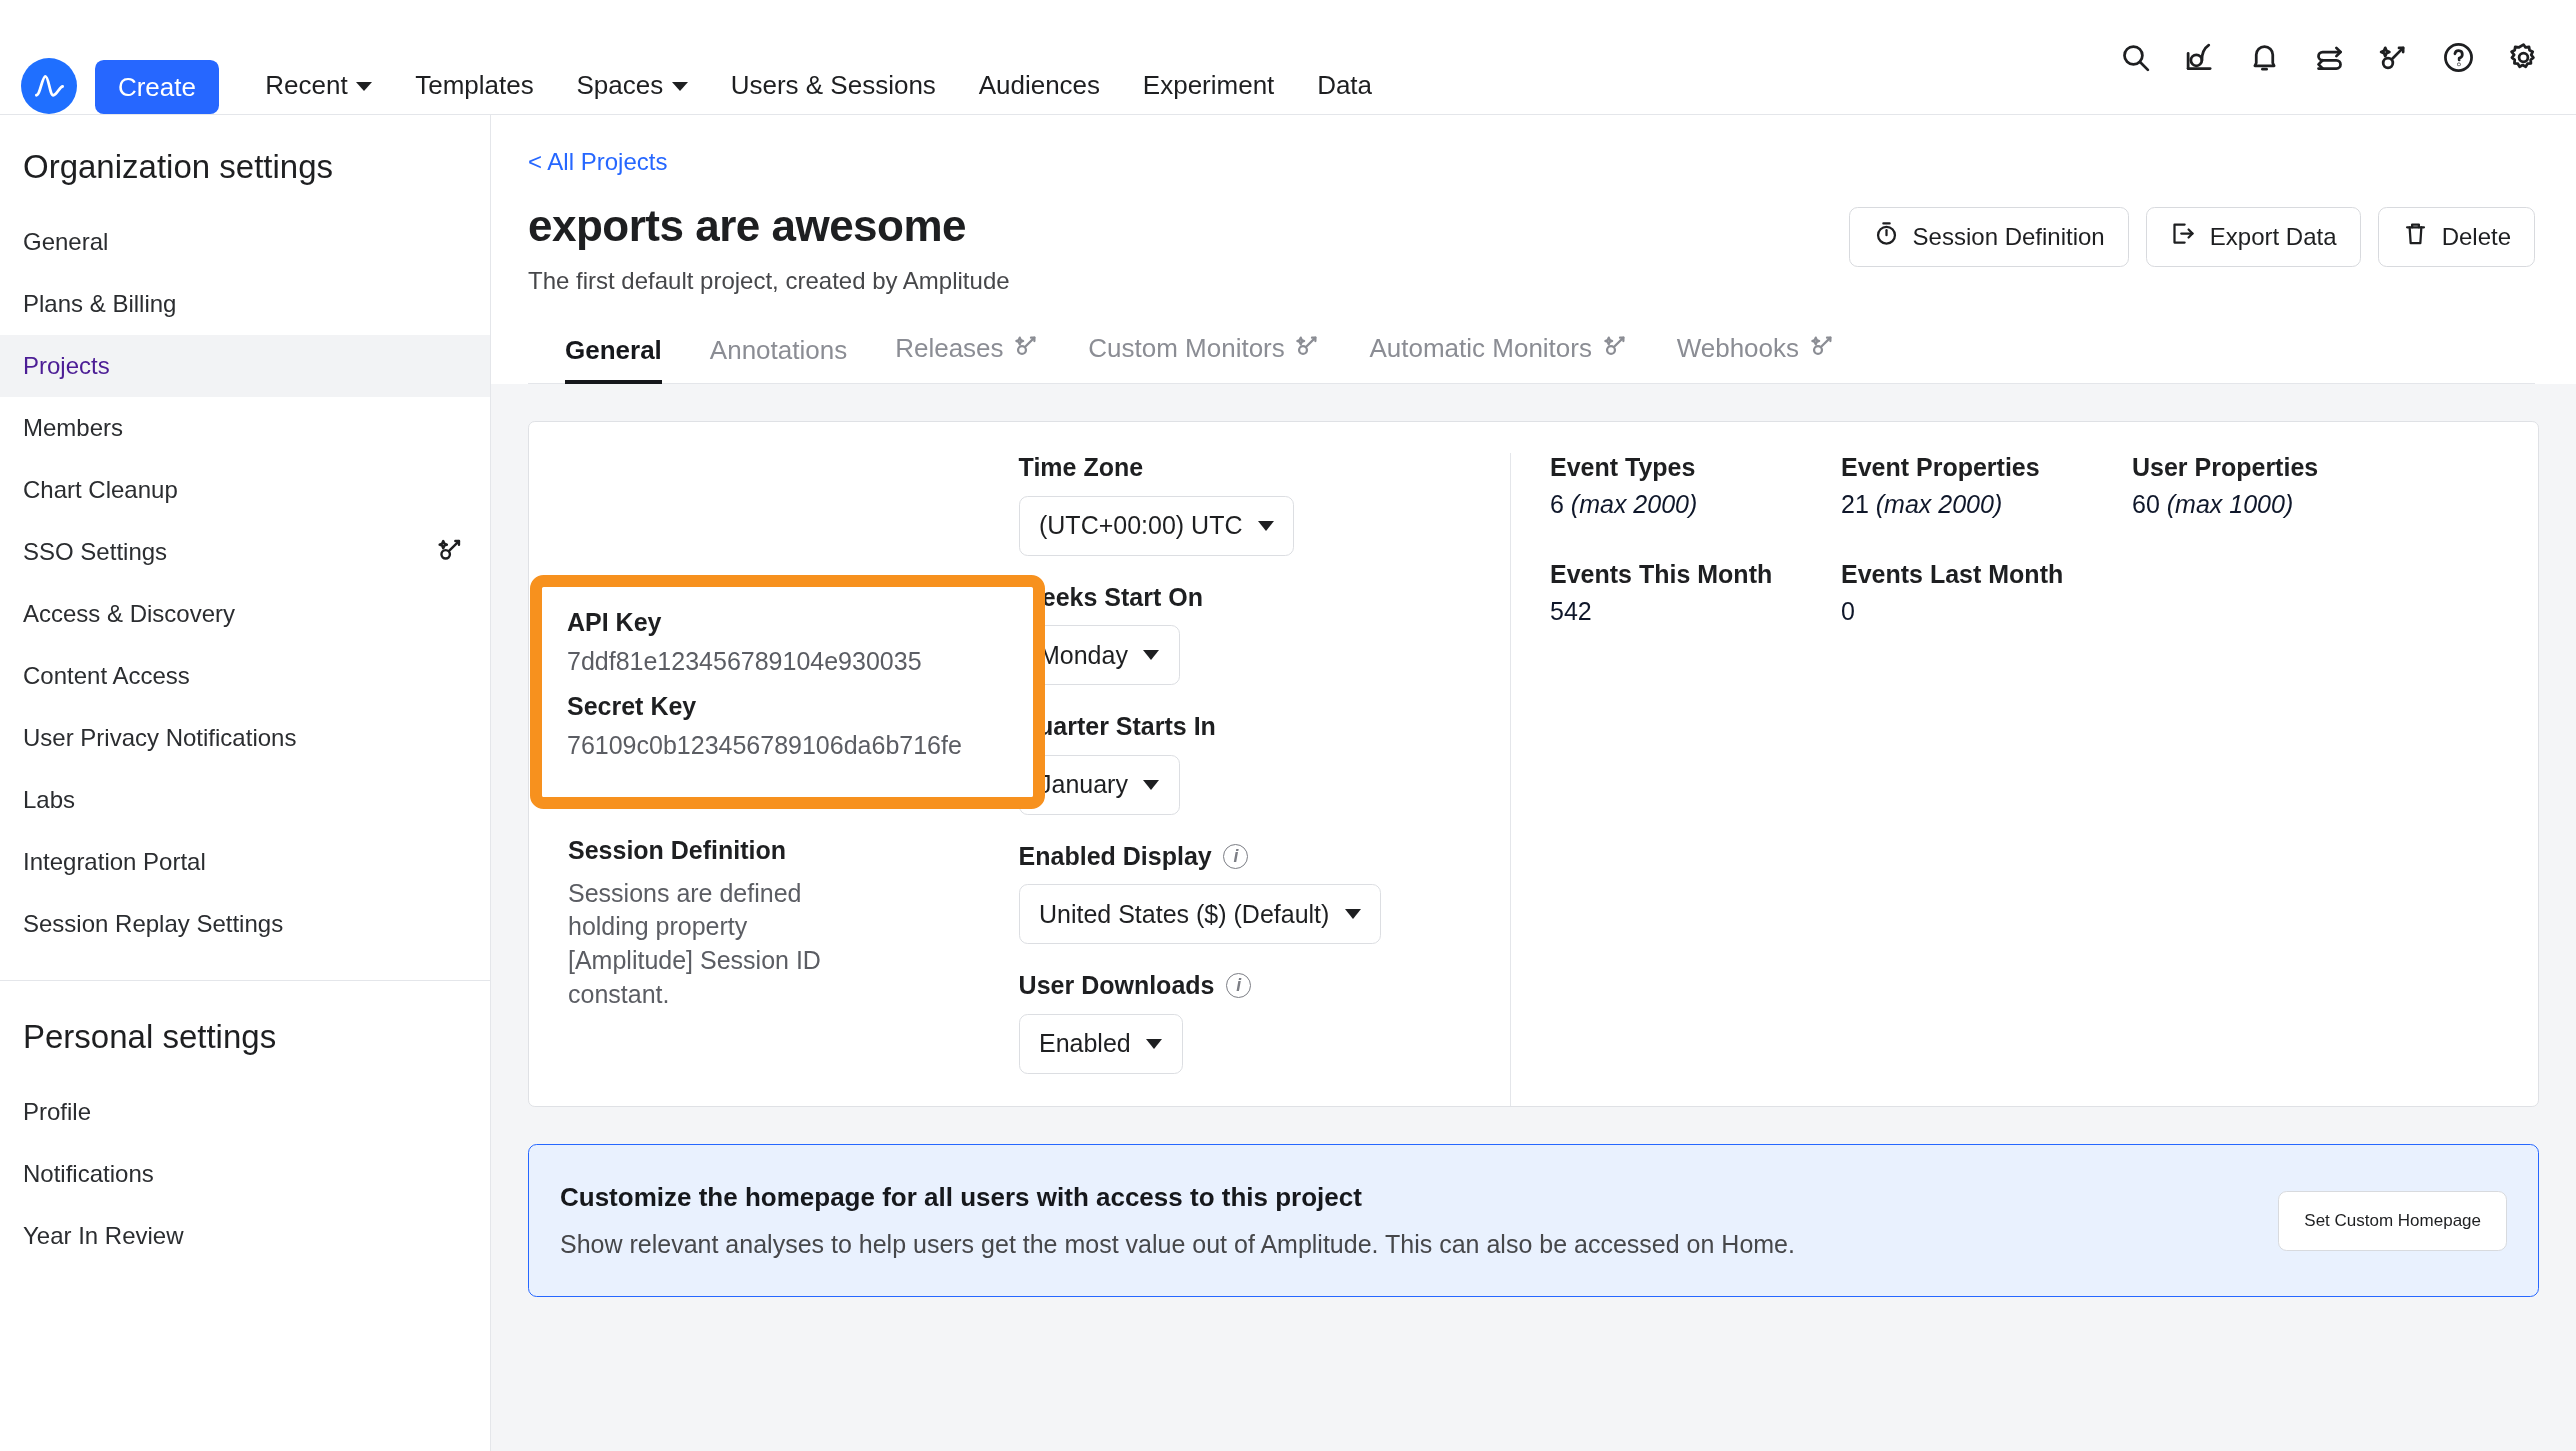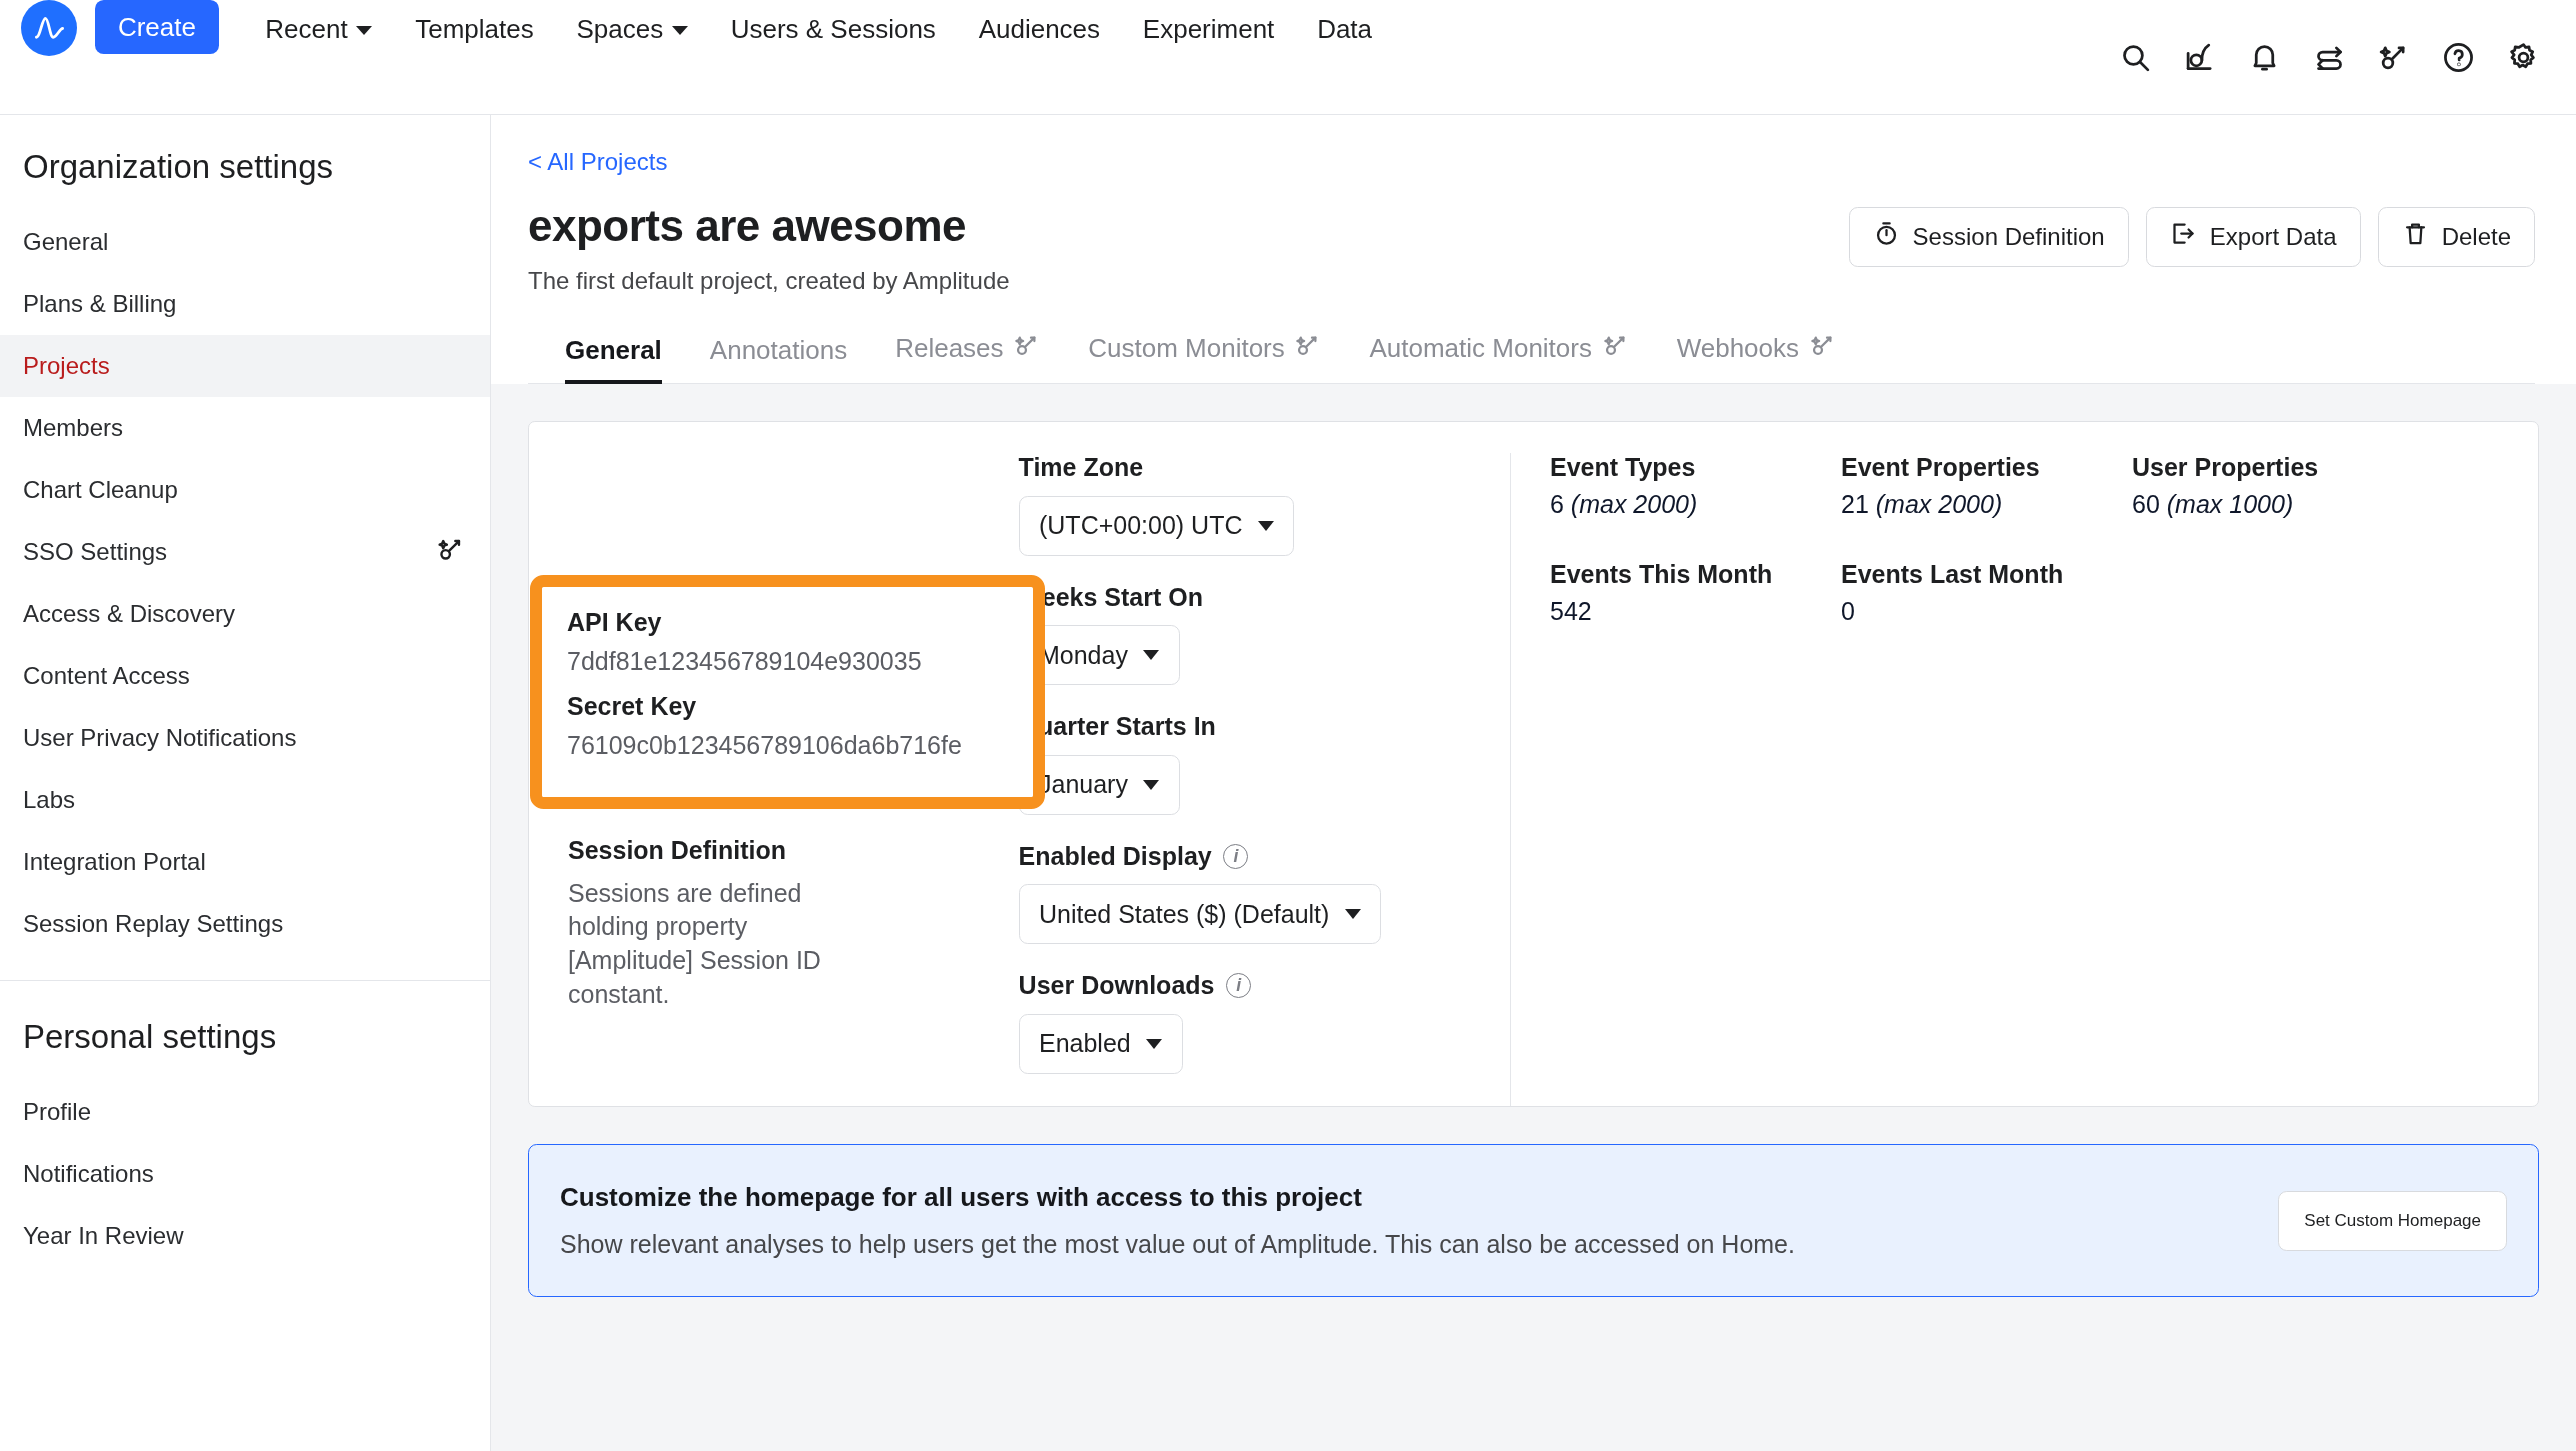--- a/index.html
+++ b/index.html
@@ -10,21 +10,21 @@
     color: #1e1f21;
     overflow: hidden;
   }
 
   
   .topnav {
     height: 115px;
     background: #fff;
     border-bottom: 1px solid #e4e6ea;
     display: flex;
-    align-items: flex-start;
+    align-items: flex-end;
     padding: 0 33px 0 21.4px;
     position: relative;
   }
   .logo {
     width: 56px; height: 56px;
     border-radius: 50%;
     background: #1f6fff;
     display: flex; align-items: center; justify-content: center;
     flex: none;
   }
@@ -89,21 +89,21 @@
   }
   .side-item {
     height: 62px;
     display: flex; align-items: center;
     padding: 0 25px 0 23px;
     font-size: 24px;
     color: #2b2d30;
     cursor: pointer;
     justify-content: space-between;
   }
-  .side-item.active { background: #f2f3f5; color: #b91c1c; }
+  .side-item.active { background: #f2f3f5; color: #4c1d95; }
   .side-sep {
     height: 1px; background: #e4e6ea;
     margin: 25px 0 0 0;
   }
   .side-heading2 {
     font-size: 33px; font-weight: 400;
     padding: 0 25px 0 23px;
     margin: 37px 0 25px 0;
   }
 

